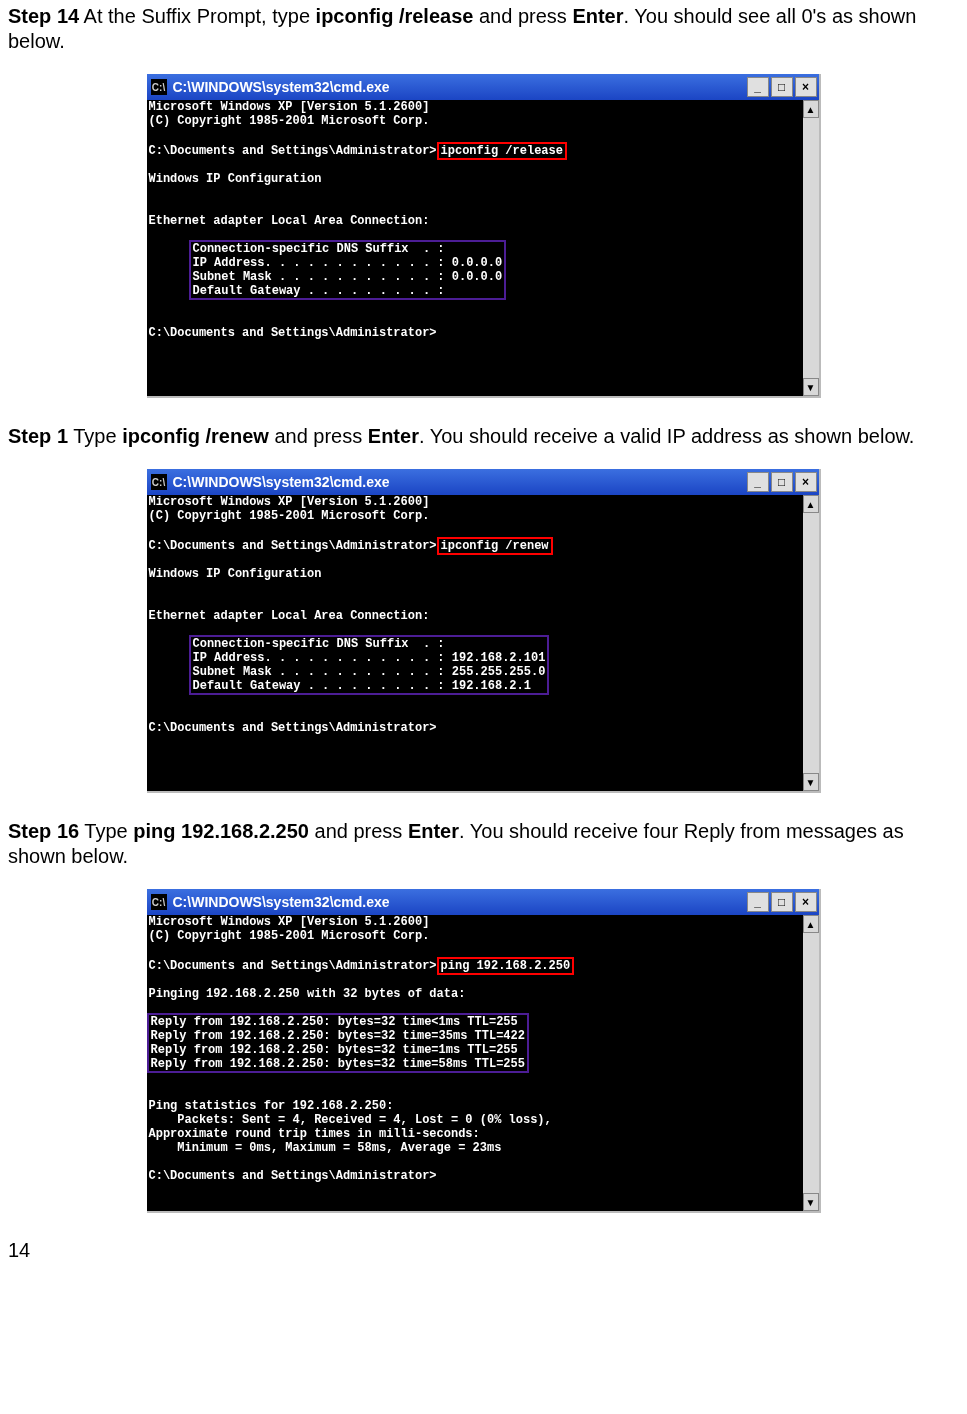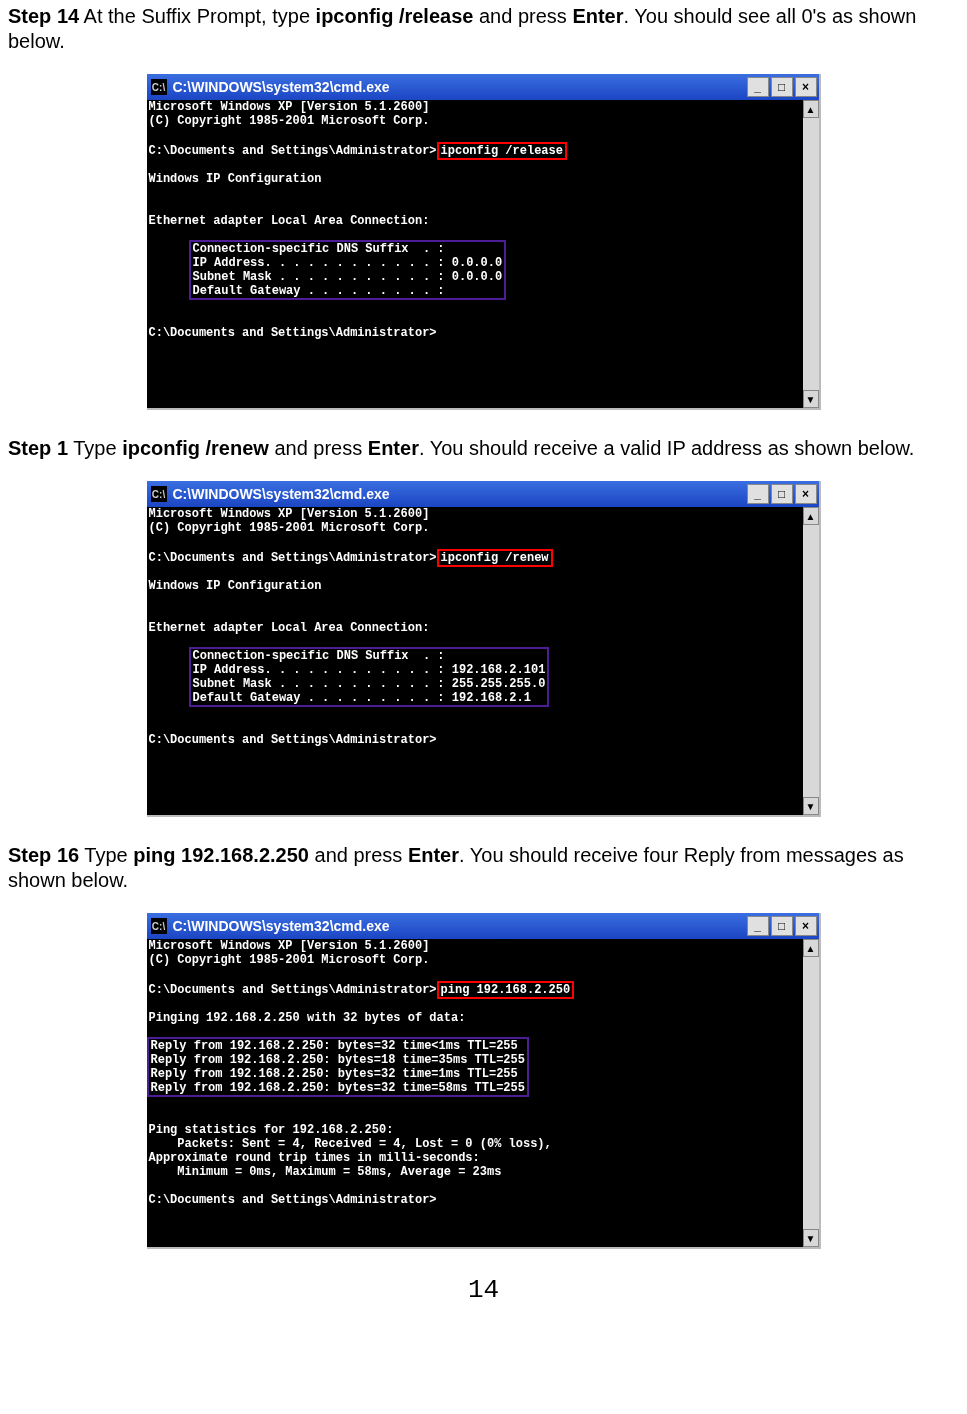--- a/index.html
+++ b/index.html
@@ -56,21 +56,21 @@
   .terminal {
     flex:1;
     height: 296px;
     background: #000;
     color: #fff;
     font-family: "Courier New", monospace;
     font-size: 12px;
     font-weight: bold;
     line-height: 14px;
     white-space: pre;
-    padding: 0 0 12px 2px;
+    padding: 0 0 0 2px;
     overflow:hidden;
   }
   .scrollbar {
     width: 16px;
     background: #d8d8d8;
     display:flex; flex-direction:column;
   }
   .scrollbar .sbtn {
     height:16px; background:#d8d8d8; border:1px solid #888;
     display:flex; align-items:center; justify-content:center;
@@ -85,21 +85,21 @@
     margin-bottom:-2px;
   }
   .hl-box {
     border: 2px solid #4c1d95;
     padding: 0 2px;
     display:block;
     width:fit-content;
     margin: -2px 0 -2px 40px;
   }
 
-  .pagenum { text-align:center; font-size:26px; margin-top:18px;font-family:Liberation Mono, monospace; }
+  .pagenum { font-size:20px; margin-top:18px; }
 </style>
 </head>
 <body>
 
 <p class="instr">
   <span class="step-label">Step 14</span><span> At the Suffix Prompt, type </span><span class="bold">ipconfig /release</span><span> and press </span><span class="bold">Enter</span><span>. You should see all 0's as shown below.</span>
 </p>
 
 <div class="cmdwin">
   <div class="titlebar">
@@ -212,21 +212,21 @@
   </div>
   <div class="termwrap">
     <div class="terminal"><span>Microsoft Windows XP [Version 5.1.2600]</span>
 <span>(C) Copyright 1985-2001 Microsoft Corp.</span>
 
 <span>C:\Documents and Settings\Administrator&gt;</span><span class="hl-cmd">ping 192.168.2.250</span>
 
 <span>Pinging 192.168.2.250 with 32 bytes of data:</span>
 
 <span class="hl-box" style="margin-left:-2px;"><span>Reply from 192.168.2.250: bytes=32 time&lt;1ms TTL=255</span>
-<span>Reply from 192.168.2.250: bytes=18 time=35ms TTL=255</span>
+<span>Reply from 192.168.2.250: bytes=32 time=35ms TTL=422</span>
 <span>Reply from 192.168.2.250: bytes=32 time=1ms TTL=255</span>
 <span>Reply from 192.168.2.250: bytes=32 time=58ms TTL=255</span></span>
 
 <span>Ping statistics for 192.168.2.250:</span>
 <span>    Packets: Sent = 4, Received = 4, Lost = 0 (0% loss),</span>
 <span>Approximate round trip times in milli-seconds:</span>
 <span>    Minimum = 0ms, Maximum = 58ms, Average = 23ms</span>
 
 <span>C:\Documents and Settings\Administrator&gt;</span></div>
     <div class="scrollbar">

